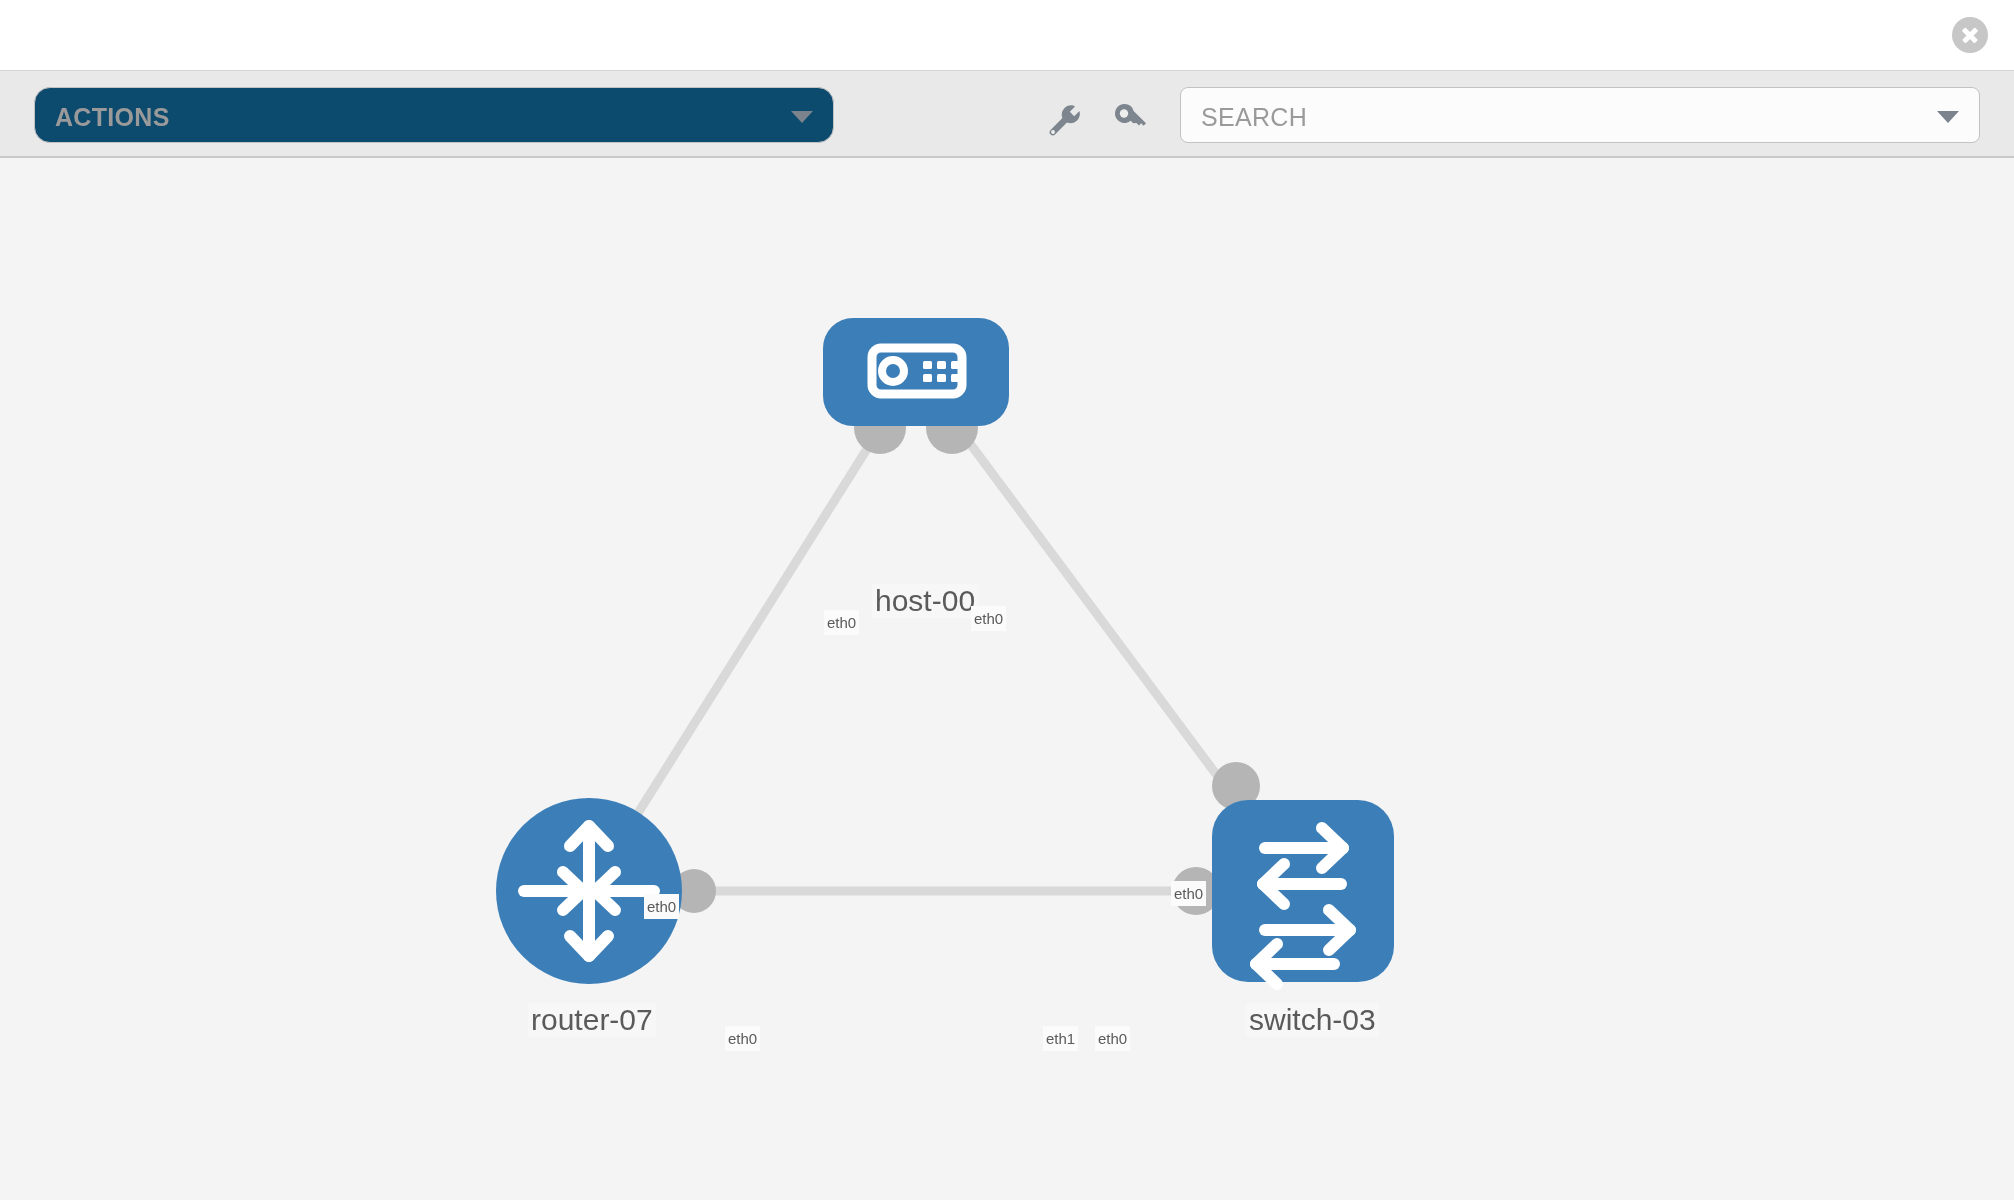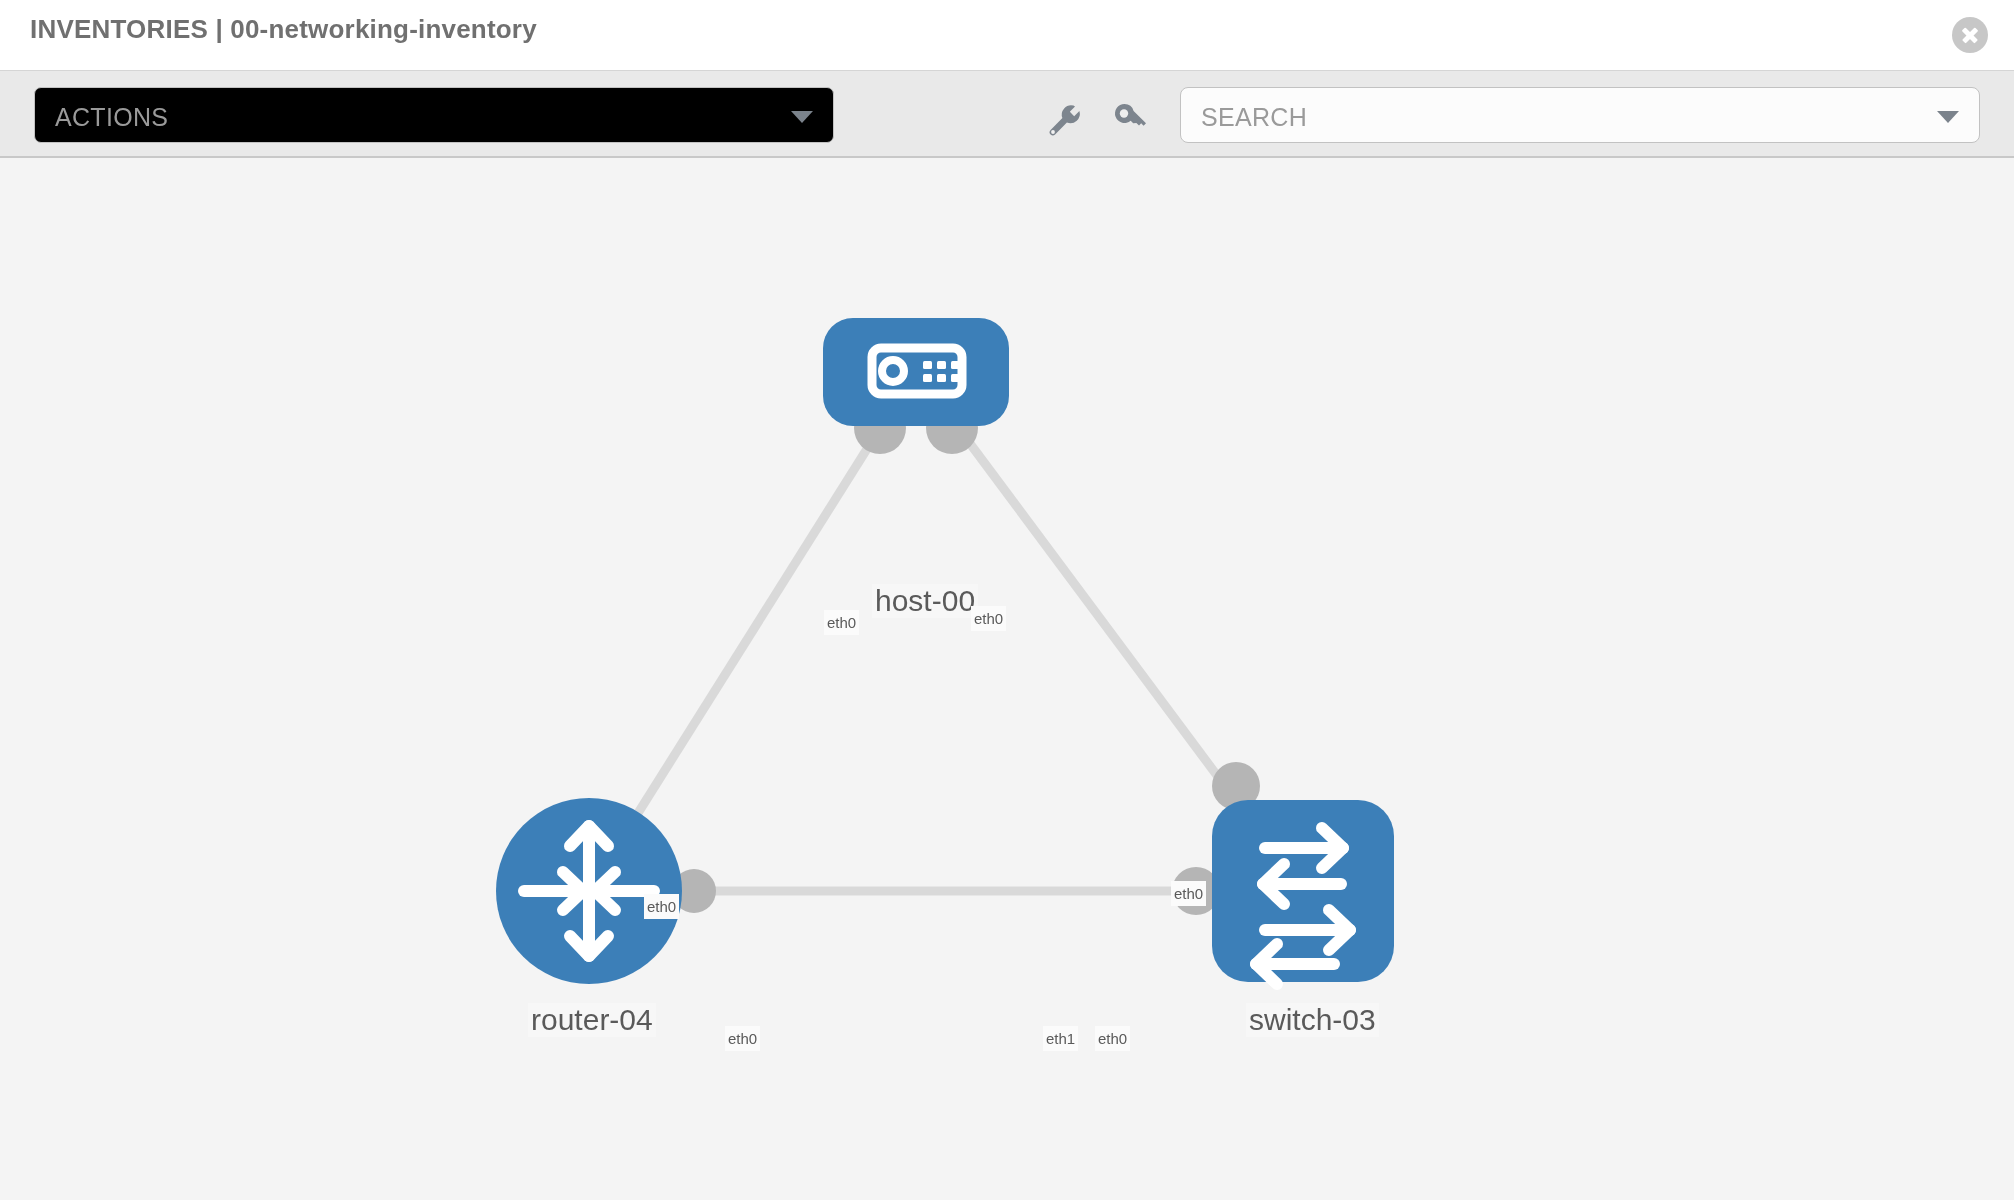--- a/index.html
+++ b/index.html
@@ -64,25 +64,26 @@
     background: #e9e9e9;
     border-top: 1px solid #d5d5d5;
     border-bottom: 2px solid #c8c8c8;
     box-sizing: border-box;
   }
 
   .actions-select {
     position: absolute;
     left: 34px; top: 16px;
     width: 800px; height: 56px;
-    background: #000000;
+    background: #0c4a6e;
     border: 1px solid #c2c2c2;
-    border-radius: 7px;
+    border-radius: 16px;
     box-sizing: border-box;
     cursor: pointer;
+    font-weight: bold;
   }
   .actions-select .label {
     position: absolute;
     left: 20px; top: 15px;
     font-size: 25px;
     color: #9a9a9a;
     letter-spacing: 0.3px;
   }
   .caret {
     position: absolute;
@@ -159,21 +160,20 @@
     white-space: nowrap;
     padding: 0 3px;
   }
 </style>
 </head>
 <body>
 
 <div id="app">
 
   <div class="header">
-    <div class="header-title">INVENTORIES | 00-networking-inventory</div>
     <div class="close-btn"></div>
   </div>
 
   <div class="toolbar">
 
     <div class="actions-select">
       <span class="label">ACTIONS</span>
       <span class="caret"></span>
     </div>
 
@@ -262,21 +262,21 @@
           <line x1="1265" y1="772" x2="1350" y2="772"></line>
           <polyline points="1329,752 1350,772 1329,792"></polyline>
 
           <line x1="1334" y1="806" x2="1256" y2="806"></line>
           <polyline points="1277,786 1256,806 1277,826"></polyline>
         </g>
       </g>
     </svg>
 
     <div class="node-label node-name" style="left:872px; top:426px;">host-00</div>
-    <div class="node-label node-name" style="left:528px; top:845px;">router-04</div>
+    <div class="node-label node-name" style="left:528px; top:845px;">router-07</div>
     <div class="node-label node-name" style="left:1246px; top:845px;">switch-03</div>
 
     <div class="iface-label" style="left:824px; top:452px;">eth0</div>
     <div class="iface-label" style="left:971px; top:448px;">eth0</div>
     <div class="iface-label" style="left:644px; top:736px;">eth0</div>
     <div class="iface-label" style="left:1171px; top:723px;">eth0</div>
     <div class="iface-label" style="left:725px; top:868px;">eth0</div>
     <div class="iface-label" style="left:1095px; top:868px;">eth0</div>
     <div class="iface-label" style="left:1043px; top:868px;">eth1</div>
 

